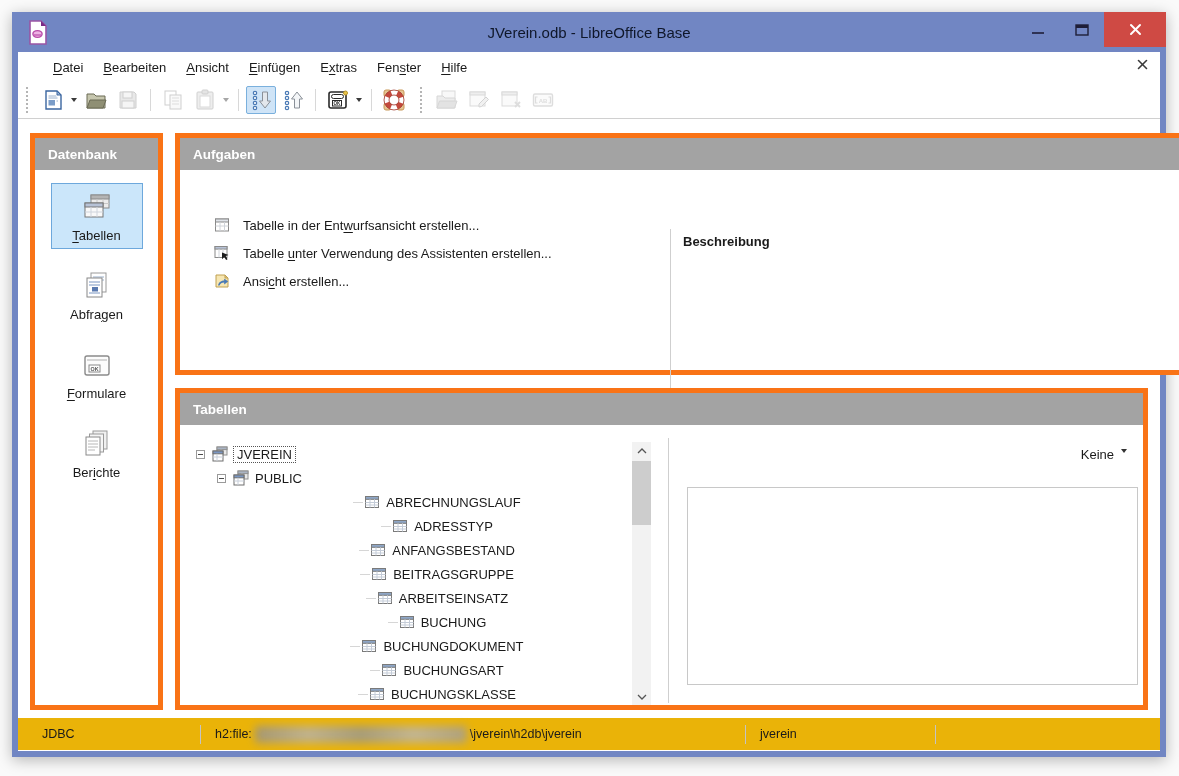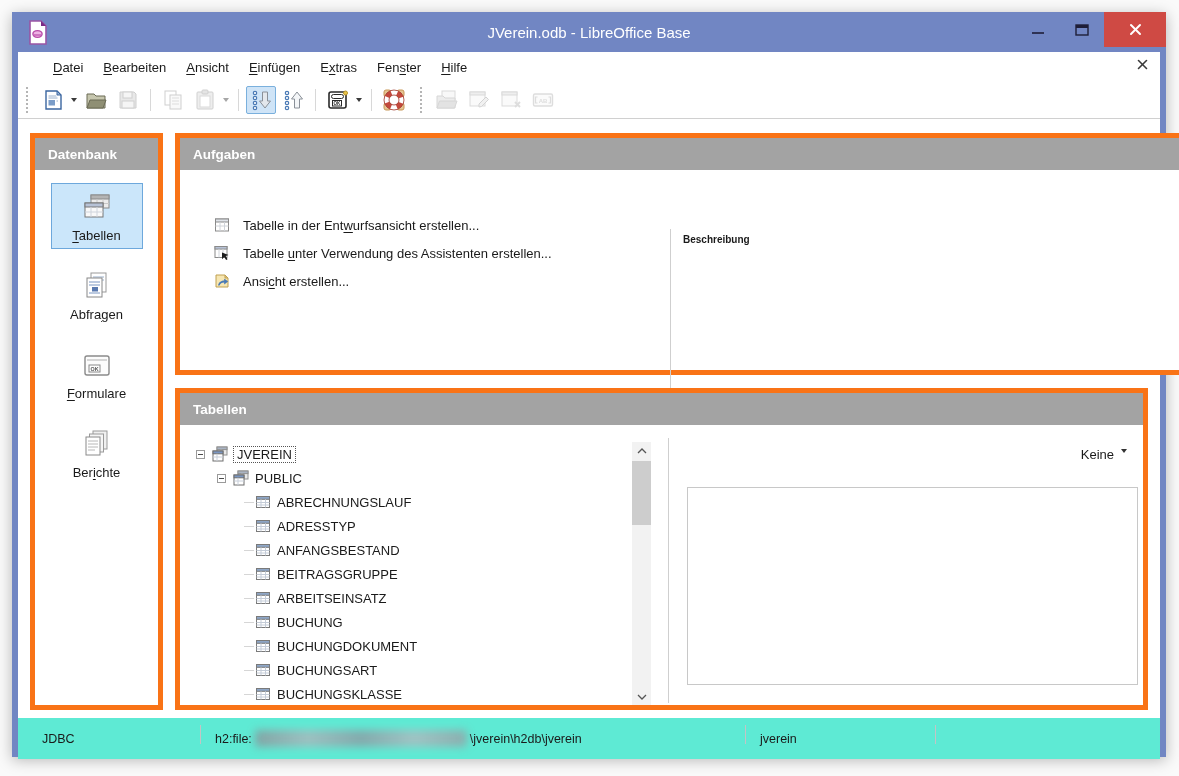--- a/index.html
+++ b/index.html
@@ -18,21 +18,21 @@
     box-shadow:0 3px 14px rgba(0,0,0,.28);
   }
   
   .titlebar {
     height:40px; background:#7186c3; position:relative;
     display:flex; align-items:center;
   }
   .app-icon { margin-left:10px; width:20px; height:25px; }
   .title-text {
     position:absolute; left:0; right:0; text-align:center;
-    font-size:15px; color:#ffffff;
+    font-size:15px; color:#0f172a;
   }
   .win-controls { position:absolute; right:-6px; top:-0px; height:35px; display:flex; }
   .win-btn { width:44px; height:35px; display:flex; align-items:center; justify-content:center; cursor:default; }
   .win-btn.close { width:62px; background:#cf4a44; }
   
   .menubar {
     height:30px; background:#fff; display:flex; align-items:center;
     padding-left:14px; font-size:13px; position:relative;margin-left:11px;
   }
   .menu-item { padding:6px 10px; }
@@ -69,29 +69,29 @@
   }
   .side-item:first-of-type { margin-top:19px; }
   .side-item.selected { background:#cbe6fa; border-color:#6da8dc; }
   .side-item-label { font-size:13px; margin-top:5px; }
   
   .tasks-panel { left:157px; top:14px; width:1074px; height:242px; }
   .tasks-body { position:relative; height:208px;margin-top:43px; }
   .task-row { display:flex; align-items:center; gap:7px; margin:4px 0 0 34px; height:24px; font-size:13px; }
   .task-row:first-of-type { margin-top:16px; }
   .tasks-divider { position:absolute; left:490px; top:16px; bottom:18px; width:1px; background:#cfcfcf; }
-  .desc-title { position:absolute; left:503px; top:21px; font-weight:bold; font-size:10px; }
+  .desc-title { position:absolute; left:503px; top:21px; font-weight:bold; font-size:13px; }
   
   .tables-panel { left:157px; top:269px; width:973px; height:322px; }
   .tables-body { position:relative; height:288px; }
   .tree { position:absolute; left:0; top:0; width:450px; padding-top:17px; font-size:13px; }
   .tree-row { height:24px; display:flex; align-items:center; }
   .tree-row.root { padding-left:16px; }
   .tree-row.schema { padding-left:37px; }
-  .tree-row.leaf { padding-left:64px; }
+  .tree-row.leaf { padding-left:64px;justify-content:center; }
   .expander {
     width:9px; height:9px; border:1px solid #9a9a9a; background:#fff;
     position:relative; margin-right:7px; flex:0 0 auto;
   }
   .expander::after { content:""; position:absolute; left:1px; right:1px; top:3px; height:1px; background:#4a4a4a; }
   .stub { width:10px; height:1px; background:#d6d6d6; margin-right:1px; flex:0 0 auto; }
   .ti { width:16px; height:16px; margin-right:6px; flex:0 0 auto; }
   .tree-label { white-space:nowrap; }
   .tree-label.focused { outline:1px dotted #555; padding:0 3px; }
   .tree-scrollbar {
@@ -102,21 +102,21 @@
   .sb-thumb { position:absolute; left:0; right:0; top:19px; height:64px; background:#cdcdcd; }
   .tables-divider { position:absolute; left:488px; top:13px; bottom:10px; width:1px; background:#cfcfcf; }
   .preview-dd {
     position:absolute; right:16px; top:22px; font-size:13px;
     display:flex; gap:7px;
   }
   .dd-arrow { border-left:3.5px solid transparent; border-right:3.5px solid transparent; border-top:4px solid #333; margin-top:2px; }
   .preview-box { position:absolute; left:507px; top:62px; width:451px; height:198px; border:1px solid #c8c8c8; background:#fff; }
   
   .statusbar {
-    height:41px; background:#5eead4; position:relative; font-size:12.5px;
+    height:32px; background:#eab308; position:relative; font-size:12.5px;
   }
   .sb-item { position:absolute; top:0; bottom:0; display:flex; align-items:center; }
   .sb-div { position:absolute; top:7px; width:1px; height:19px; background:#c4c4c4; }
   .redacted {
     width:212px; height:17px; margin:0 3px; border-radius:2px;
     background:linear-gradient(90deg,#8d8d95,#b2b2ba,#90949f,#b6b6be,#9a9aa2);
     filter:blur(4px); opacity:.75;
   }
   svg { display:block; }
 </style>

